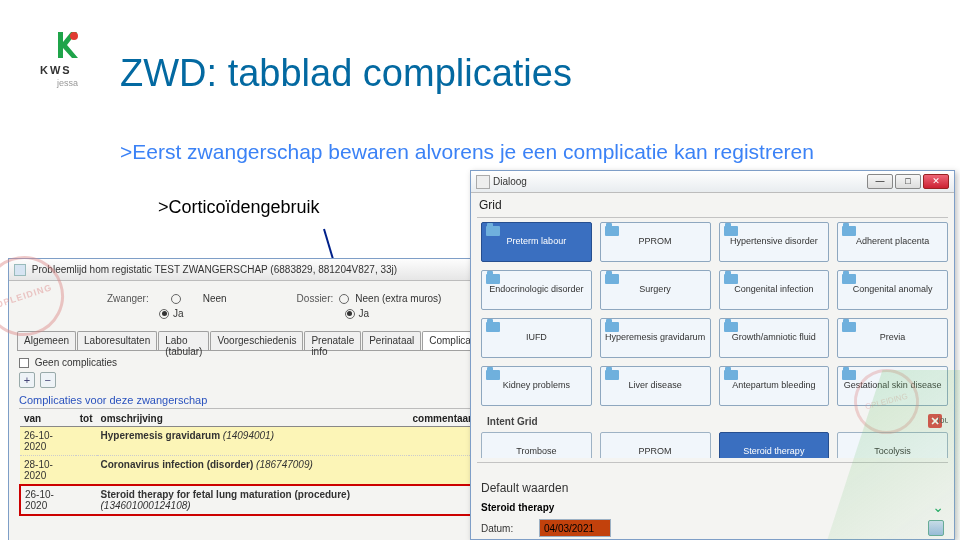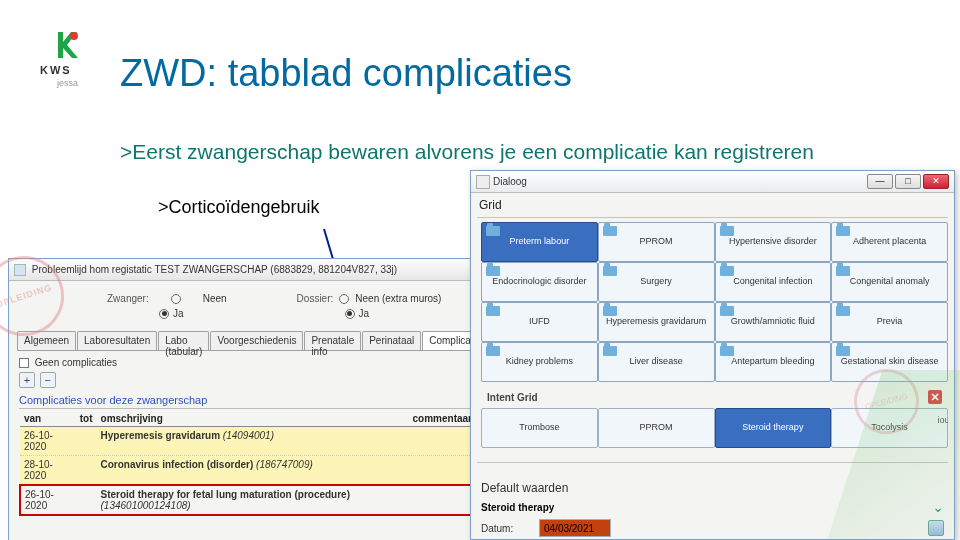--- a/index.html
+++ b/index.html
@@ -2,21 +2,21 @@
 <html><head>
 <meta charset="utf-8">
 <style>
   * { box-sizing: border-box; margin: 0; padding: 0; }
   body { font-family: Arial, Helvetica, sans-serif; width: 960px; height: 540px; background: #fff; position: relative; overflow: hidden; }
   .logo { position: absolute; top: 30px; left: 40px; width: 55px; }
   .logo-k { display: flex; justify-content: center; }
   .logo-text { font-size: 11px; font-weight: bold; color: #333; margin-top: 4px; letter-spacing: 2px; }
   .logo-sub { font-size: 9px; color: #999; text-align: center; margin-top: 2px; }
   .slide-title { position: absolute; top: 52px; left: 120px; font-size: 38px; font-weight: normal; color: #0369a1; }
-  .bullet1 { position: absolute; top: 138px; left: 120px; font-size: 21px; color: #0f766e; line-height: 1.3; }
+  .bullet1 { position: absolute; top: 138px; left: 120px; font-size: 21px; color: #3b82f6; line-height: 1.3; }
   .bullet2 { position: absolute; top: 197px; left: 158px; font-size: 18px; color: #000; }
   .arrow-line { position: absolute; top: 225px; left: 320px; width: 82px; height: 258px; pointer-events: none; }
   .left-panel { position: absolute; top: 258px; left: 8px; width: 480px; height: 306px; border: 1px solid #7e9ec7; background: #f4f4f2; font-size: 10px; color: #333; }
   .lp-title { background: linear-gradient(#fdfdfd, #e6e6e6); border-bottom: 1px solid #bcbcbc; height: 22px; line-height: 22px; padding: 0 5px; font-size: 10px; }
   .lp-icon { display: inline-block; width: 12px; height: 12px; background: #d6e4f2; border: 1px solid #9bb; vertical-align: middle; margin-right: 3px; }
   .lp-body { padding: 6px 8px 0 8px; position: relative; }
   .stamp { position: absolute; top: -25px; left: -25px; width: 80px; height: 80px; border: 3px solid #d88; border-radius: 50%; transform: rotate(-18deg); color: #d88; font-size: 9px; font-weight: bold; text-align: center; line-height: 75px; opacity: 0.45; pointer-events: none; letter-spacing: 1px; }
   .lp-radio-row { display: flex; gap: 70px; padding: 6px 10px 8px 90px; }
   .radio-group { display: flex; flex-direction: column; gap: 4px; }
   .radio-label { font-size: 10px; color: #555; }
@@ -44,21 +44,21 @@
   .right-panel { position: absolute; top: 170px; left: 470px; width: 485px; height: 370px; border: 1px solid #7e9ec7; background: #f4f4f2; font-size: 10px; box-shadow: 2px 2px 6px rgba(0,0,0,.25); }
   .rp-title { background: linear-gradient(#fff, #e8ecef); border-bottom: 1px solid #bcbcbc; height: 22px; line-height: 22px; padding: 0 5px; display: flex; justify-content: space-between; align-items: center; }
   .rp-title-txt { color: #333; }
   .rp-title .icon-sm { width: 14px; height: 14px; background: #eee; border: 1px solid #aaa; margin-right: 3px; display: inline-block; vertical-align: middle; }
   .win-controls { display: flex; gap: 2px; }
   .win-btn { width: 26px; height: 15px; border: 1px solid #888; border-radius: 2px; background: linear-gradient(#f7f7f7,#ddd); font-size: 9px; text-align: center; line-height: 13px; }
   .win-btn.close { background: linear-gradient(#e67,#c23); color: #fff; border-color: #922; }
   .rp-sub { padding: 5px 8px; font-size: 12px; color: #222; font-weight: normal; }
   .rp-line { border-top: 1px solid #c3c3c3; margin: 0 6px; }
   .grid-scroll { margin: 4px 6px 4px 10px; height: 236px; overflow: auto; position: relative; }
-  .grid { display: grid; grid-template-columns: repeat(4, 1fr); gap: 0; }
+  .grid { display: grid; grid-template-columns: repeat(4, 1fr); gap: 8px; }
   .cat { border: 1px solid #8ea7bf; background: #f1f6fb; border-radius: 2px; height: 40px; padding: 3px 4px; position: relative; display: flex; align-items: center; justify-content: center; text-align: center; font-size: 9px; color: #333; line-height: 1.1; }
   .cat.sel { background: #3a6fc0; color: #fff; border-color: #264e8f; }
   .folder-ic { position: absolute; top: 3px; left: 4px; width: 14px; height: 10px; background: #6fb0dd; border-radius: 1px; }
   .folder-ic::before { content: ""; position: absolute; top: -3px; left: 1px; width: 6px; height: 3px; background: #6fb0dd; border-radius: 1px 1px 0 0; }
   .intent-hdr { display: flex; justify-content: space-between; align-items: center; margin: 6px 2px 2px 2px; padding: 2px 4px; font-weight: bold; color: #444; }
   .close-x { width: 14px; height: 14px; background: #d44; color: #fff; font-size: 11px; text-align: center; line-height: 14px; border-radius: 2px; }
   .cat.plain { border: 1px solid #9eb2c4; }
   .rp-bottom { padding: 2px 10px 4px 10px; display: flex; flex-direction: column; gap: 4px; }
   .row { display: flex; align-items: center; gap: 8px; }
   .lbl { width: 100px; color: #333; }

